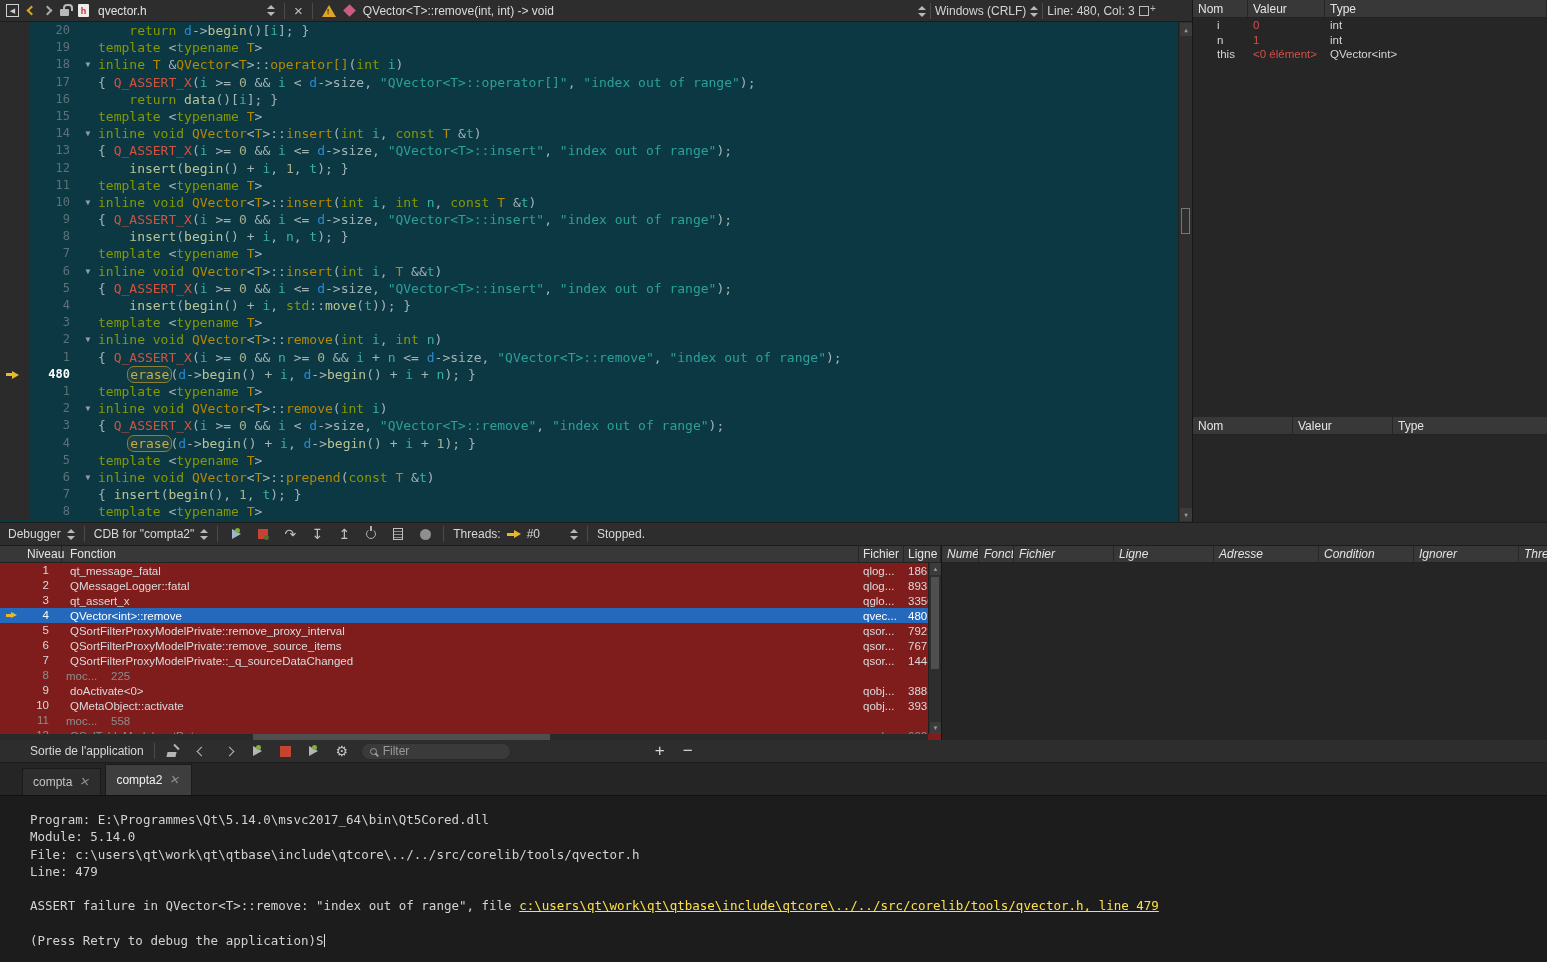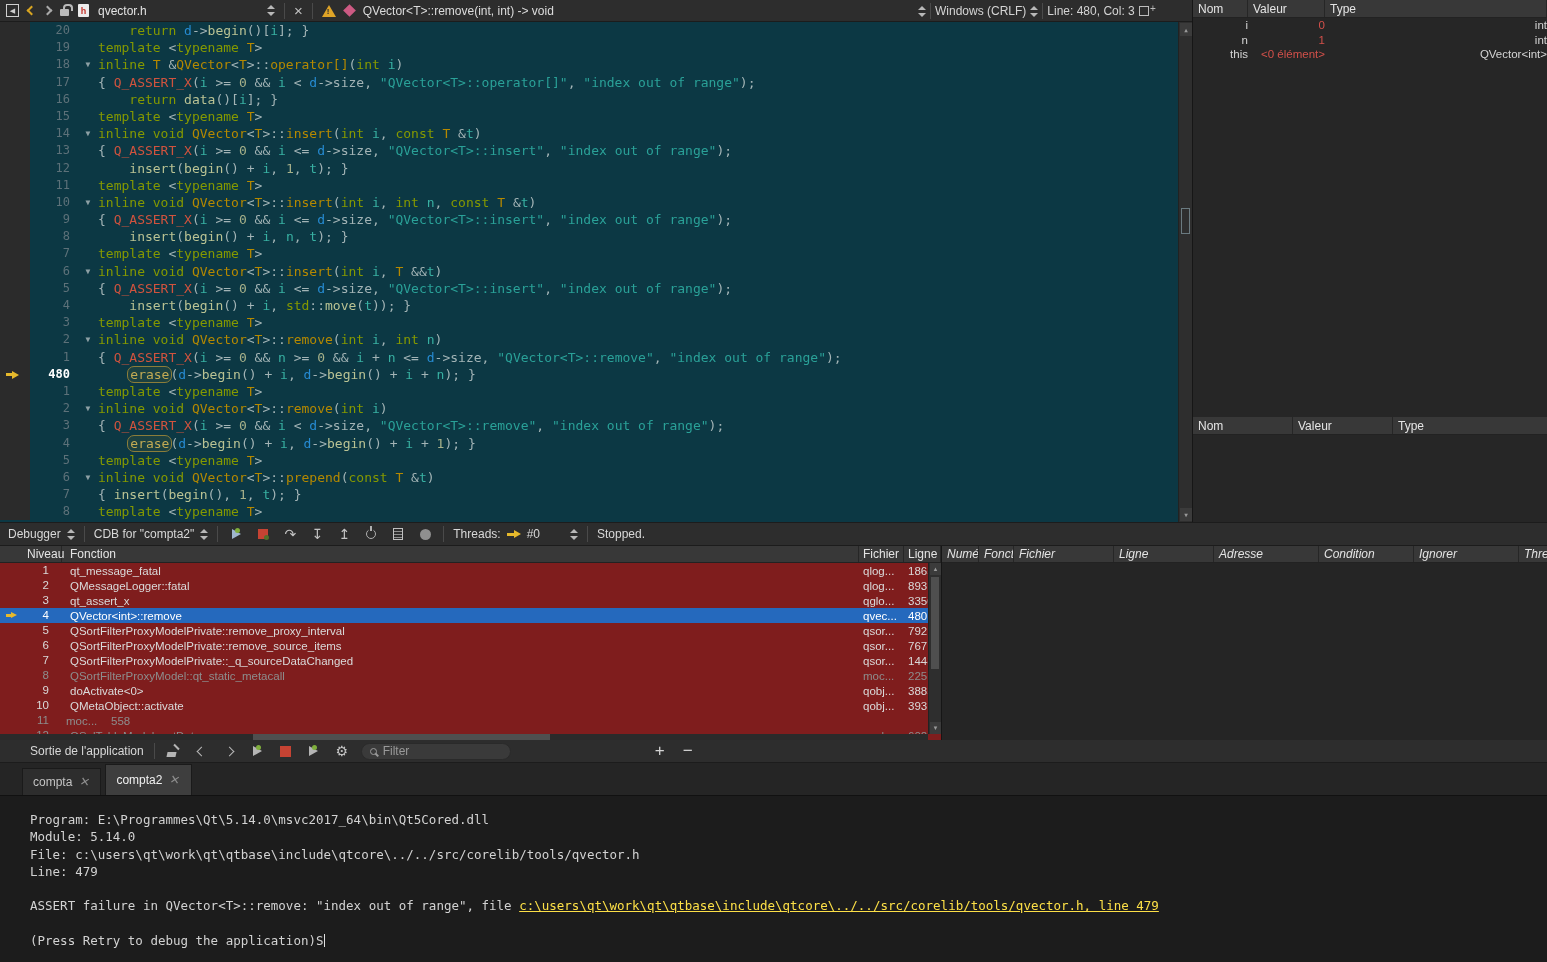--- a/index.html
+++ b/index.html
@@ -65,21 +65,21 @@
   .ch { color:#c3ab54; border:1px solid #8b7d3a; background:rgba(181,150,40,.10);
         border-radius:7px; padding:0 2px; margin:0 -2px; }
   .vsb { position:absolute; right:0; top:0; width:14px; height:500px; background:#2e2e2e; border-left:1px solid #222; }
   .vsb .up, .vsb .dn { position:absolute; left:1px; width:12px; height:13px; background:#3b3b3b;
         color:#9a9a9a; font-size:6px; text-align:center; line-height:13px; }
   .vsb .up { top:1px; } .vsb .dn { bottom:1px; }
   .vsb .thumb { position:absolute; left:2px; top:186px; width:9px; height:26px; border:1px solid #6a7a80; }
 
   
   .rpanel { position:absolute; left:1192px; top:0; width:355px; height:522px;
-            background:#262626; border-left:1px solid #161616;text-align:right; }
+            background:#262626; border-left:1px solid #161616; }
   .rhead { display:flex; height:18px; background:#383838; border-bottom:1px solid #222;
            color:#e4e4e4; align-items:center; }
   .rhead > div { padding-left:5px; border-right:1px solid #262626; height:100%; display:flex; align-items:center; }
   .rrow { display:flex; height:14.5px; align-items:center; font-size:11.5px; }
   .rrow > div { padding-left:5px; overflow:hidden; white-space:nowrap; }
   .val-red { color:#d3504a; }
   .watchtbl { position:absolute; left:0; top:417px; width:355px; }
   .c1a { width:55px; }  .c2a { width:77px; }  .c3a { flex:1; }
   .c1b { width:100px; } .c2b { width:100px; } .c3b { flex:1; }
   .indent { padding-left:24px !important; }
@@ -363,21 +363,20 @@
           <div class="s-lig">767</div>
         </div>
         <div class="srow">
           <div class="s-niv">7</div>
           <div class="s-fon">QSortFilterProxyModelPrivate::_q_sourceDataChanged</div>
           <div class="s-fic">qsor...</div>
           <div class="s-lig">1448</div>
         </div>
         <div class="srow dim">
           <div class="s-niv">8</div>
-          <div class="s-fon">QSortFilterProxyModel::qt_static_metacall</div>
           <div class="s-fic">moc...</div>
           <div class="s-lig">225</div>
         </div>
         <div class="srow">
           <div class="s-niv">9</div>
           <div class="s-fon">doActivate&lt;0&gt;</div>
           <div class="s-fic">qobj...</div>
           <div class="s-lig">3885</div>
         </div>
         <div class="srow">

